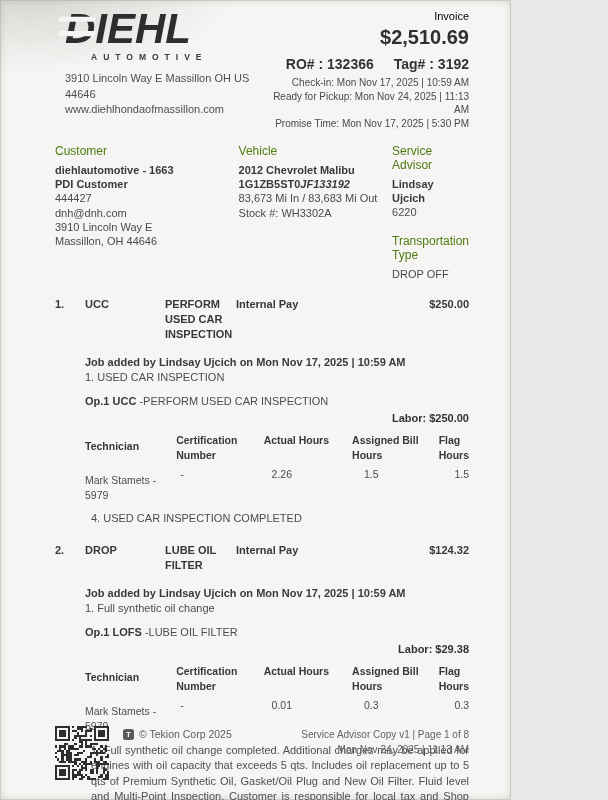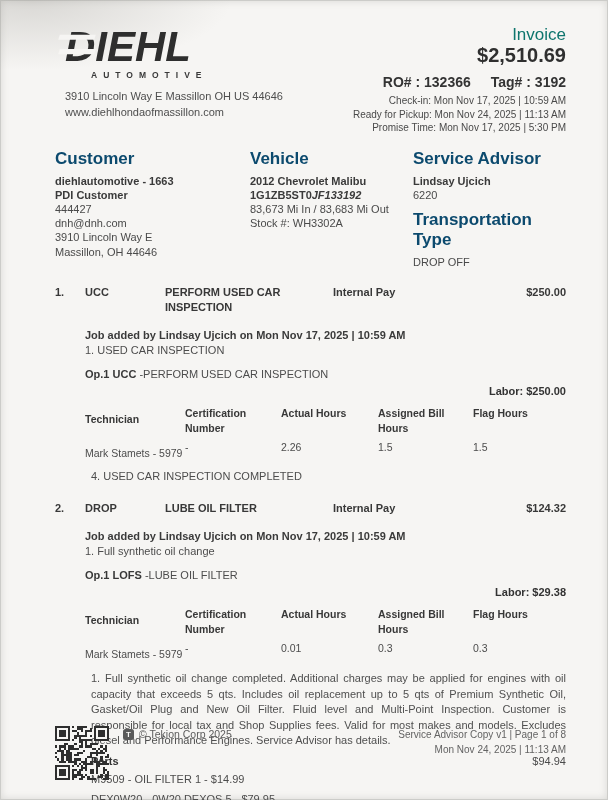--- a/index.html
+++ b/index.html
@@ -1,50 +1,50 @@
 <!DOCTYPE html>
 <html><head>
 <meta charset="utf-8">
 <style>
   html,body{margin:0;padding:0;background:#e9e8e6;}
   .page{
-    position:relative;width:608px;height:800px;background:#f6f5f3;
+    position:relative;width:511px;height:800px;background:#f6f5f3;
     font-family:"Liberation Sans",sans-serif;color:#3f3f3f;
-    box-sizing:border-box;padding:24px 42px 0 55px;overflow:hidden;
+    box-sizing:border-box;padding:6px 42px 0 55px;overflow:hidden;
     box-shadow:inset 0 0 0 1px #ccccc9, inset 0 0 9px rgba(120,118,112,.28);
   }
   .scan-smudge{position:absolute;top:0;left:0;width:260px;height:80px;pointer-events:none;
     background:radial-gradient(ellipse at 12% 0%, rgba(150,148,142,.30), rgba(150,148,142,0) 62%);}
   
   .header{display:flex;justify-content:space-between;}
   .h-left{padding-left:10px;}
   .logo-word{position:relative;display:inline-block;font-size:42px;line-height:46px;
     font-weight:900;font-style:italic;letter-spacing:0px;color:#2e2e2e;transform:scaleY(1.02);}
   .logo-word::before,.logo-word::after{content:"";position:absolute;left:-6px;height:5px;
     background:#f6f5f3;width:36px;transform:skewX(-18deg);}
   .logo-word::before{top:11px;}
   .logo-word::after{top:25px;}
   .logo-sub{font-size:8.5px;font-weight:700;letter-spacing:6px;color:#3a3a3a;margin:0 0 0 26px;}
   .dealer-address{margin-top:9px;font-size:11px;line-height:15.5px;color:#4e4e4e;}
   .h-right{text-align:right;padding-top:3px;}
-  .inv-label{font-size:17px;line-height:15px;color:#0f766e;}
+  .inv-label{font-size:11px;line-height:15px;color:#000000;}
   .inv-amount{font-size:20px;line-height:24px;font-weight:700;color:#2f2f2f;margin-top:1px;}
   .inv-ro{font-size:14px;line-height:18px;font-weight:700;color:#333;margin-top:6px;}
   .inv-ro .tag{margin-left:20px;}
   .inv-times{margin-top:3px;font-size:10px;line-height:13.5px;color:#4a4a4a;}
   
   .info-row{display:flex;margin-top:14px;}
   .col-customer{width:195px;}
   .col-vehicle{width:163px;}
   .col-advisor{flex:1;}
-  .col-h{font-size:17px;font-weight:700;color:#0c4a6e;margin-bottom:5px;}
+  .col-h{font-size:12px;font-weight:400;color:#4d7c0f;margin-bottom:5px;}
   .info-line{font-size:11px;line-height:14.2px;color:#4a4a4a;}
   .info-line.b{font-weight:700;color:#3a3a3a;}
   .vin i{font-style:italic;}
-  .transport{margin-top:8px;}
+  .transport{margin-top:14px;}
   
   .jobs{margin-top:16px;}
   .job2{margin-top:17px;}
   .job-row{display:flex;font-size:11px;line-height:15px;font-weight:700;color:#383838;}
   .job-num{width:30px;}
   .job-code{width:80px;}
   .job-desc{flex:1;}
   .job-pay{width:138px;}
   .job-amt{width:95px;text-align:right;}
   .job-body{margin-left:30px;font-size:11px;line-height:15px;}

